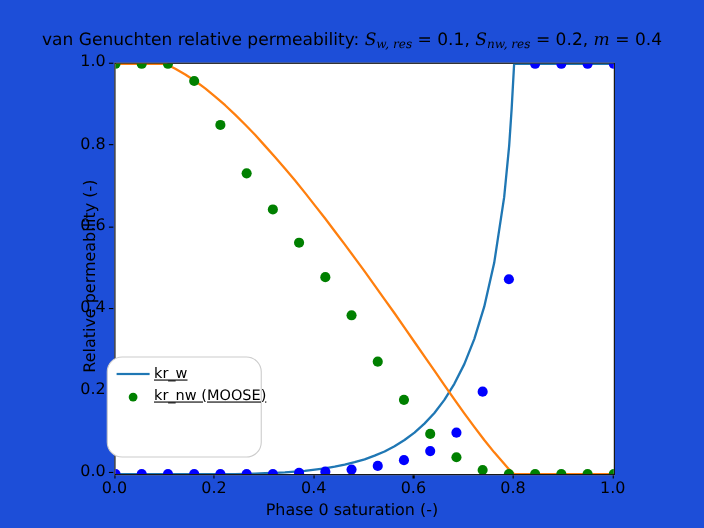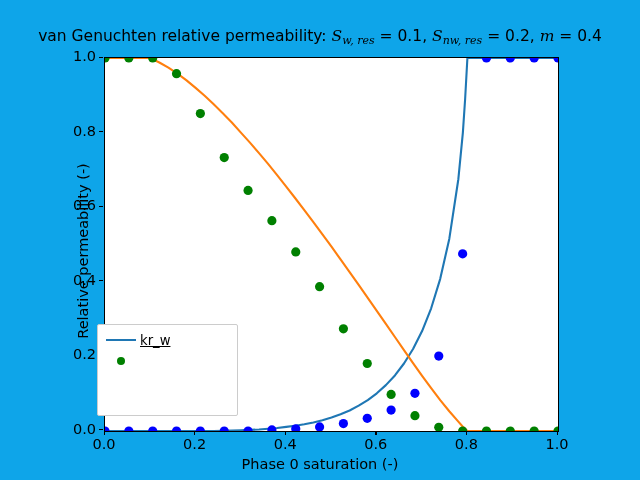--- a/index.html
+++ b/index.html
@@ -10,21 +10,21 @@
   body {
     width: 640px;
     height: 480px;
     font-family: "DejaVu Sans", sans-serif;
     overflow: hidden;
   }
   #figure {
     position: relative;
     width: 640px;
     height: 480px;
-    background: #0ea5e9;
+    background: #1d4ed8;
   }
   #chart-title {
     position: absolute;
     left: 0;
     top: 27px;
     width: 640px;
     text-align: center;
     font-size: 15.5px;
     color: #000000;
     white-space: nowrap;
@@ -112,21 +112,21 @@
     transform-origin: center center;
   }
   #legend {
     position: absolute;
     left: 97px;
     top: 324px;
     width: 141px;
     height: 92px;
     background: #ffffff;
     border: 0.9px solid #cccccc;
-    border-radius: 2px;
+    border-radius: 14px;
     box-sizing: border-box;
     padding: 5px 6px 5px 6px;
     text-decoration: underline;
   }
   .legend-row {
     display: flex;
     align-items: center;
     height: 20px;
   }
   .legend-sym {
@@ -254,16 +254,17 @@
     <div class="legend-row">
       <span class="legend-sym">
         <span class="legend-line" style="background:#1f77b4"></span>
       </span>
       <span class="legend-text">kr_w</span>
     </div>
     <div class="legend-row">
       <span class="legend-sym">
         <span class="legend-dot" style="background:#008000"></span>
       </span>
+      <span class="legend-text">kr_nw (MOOSE)</span>
     </div>
   </div>
 
 </div>
 
 </body></html>

